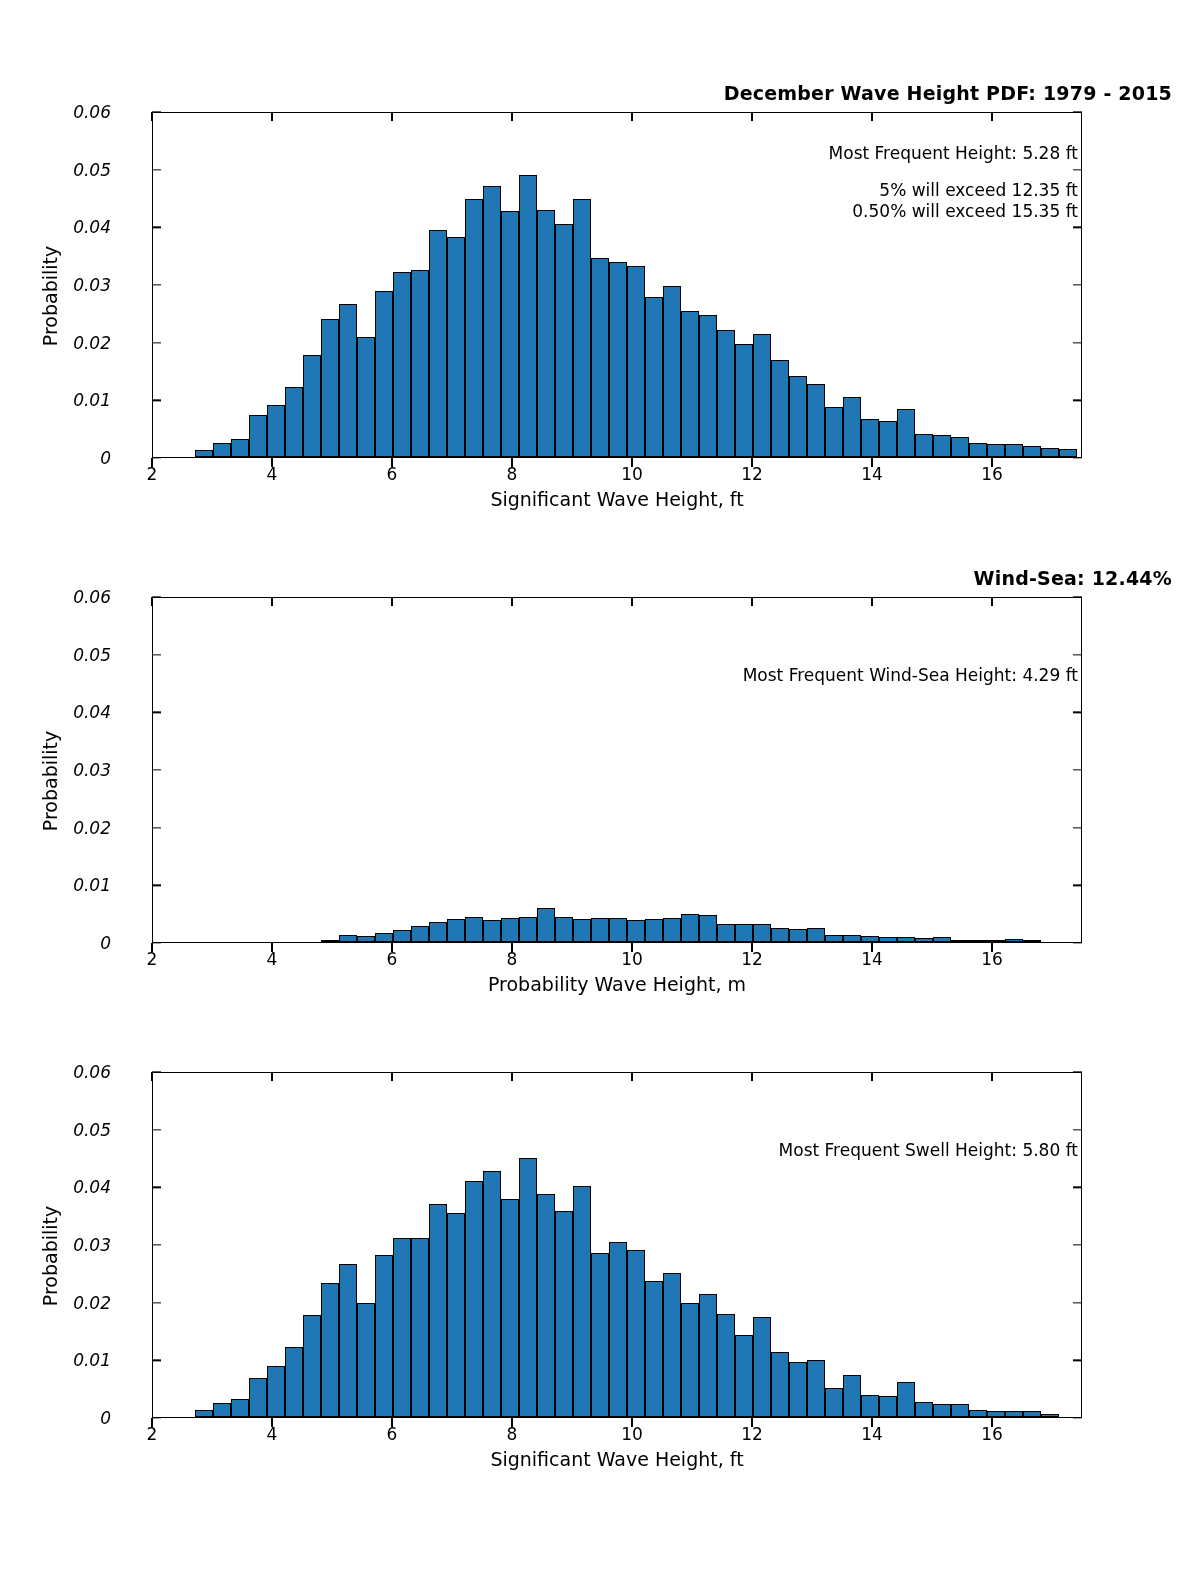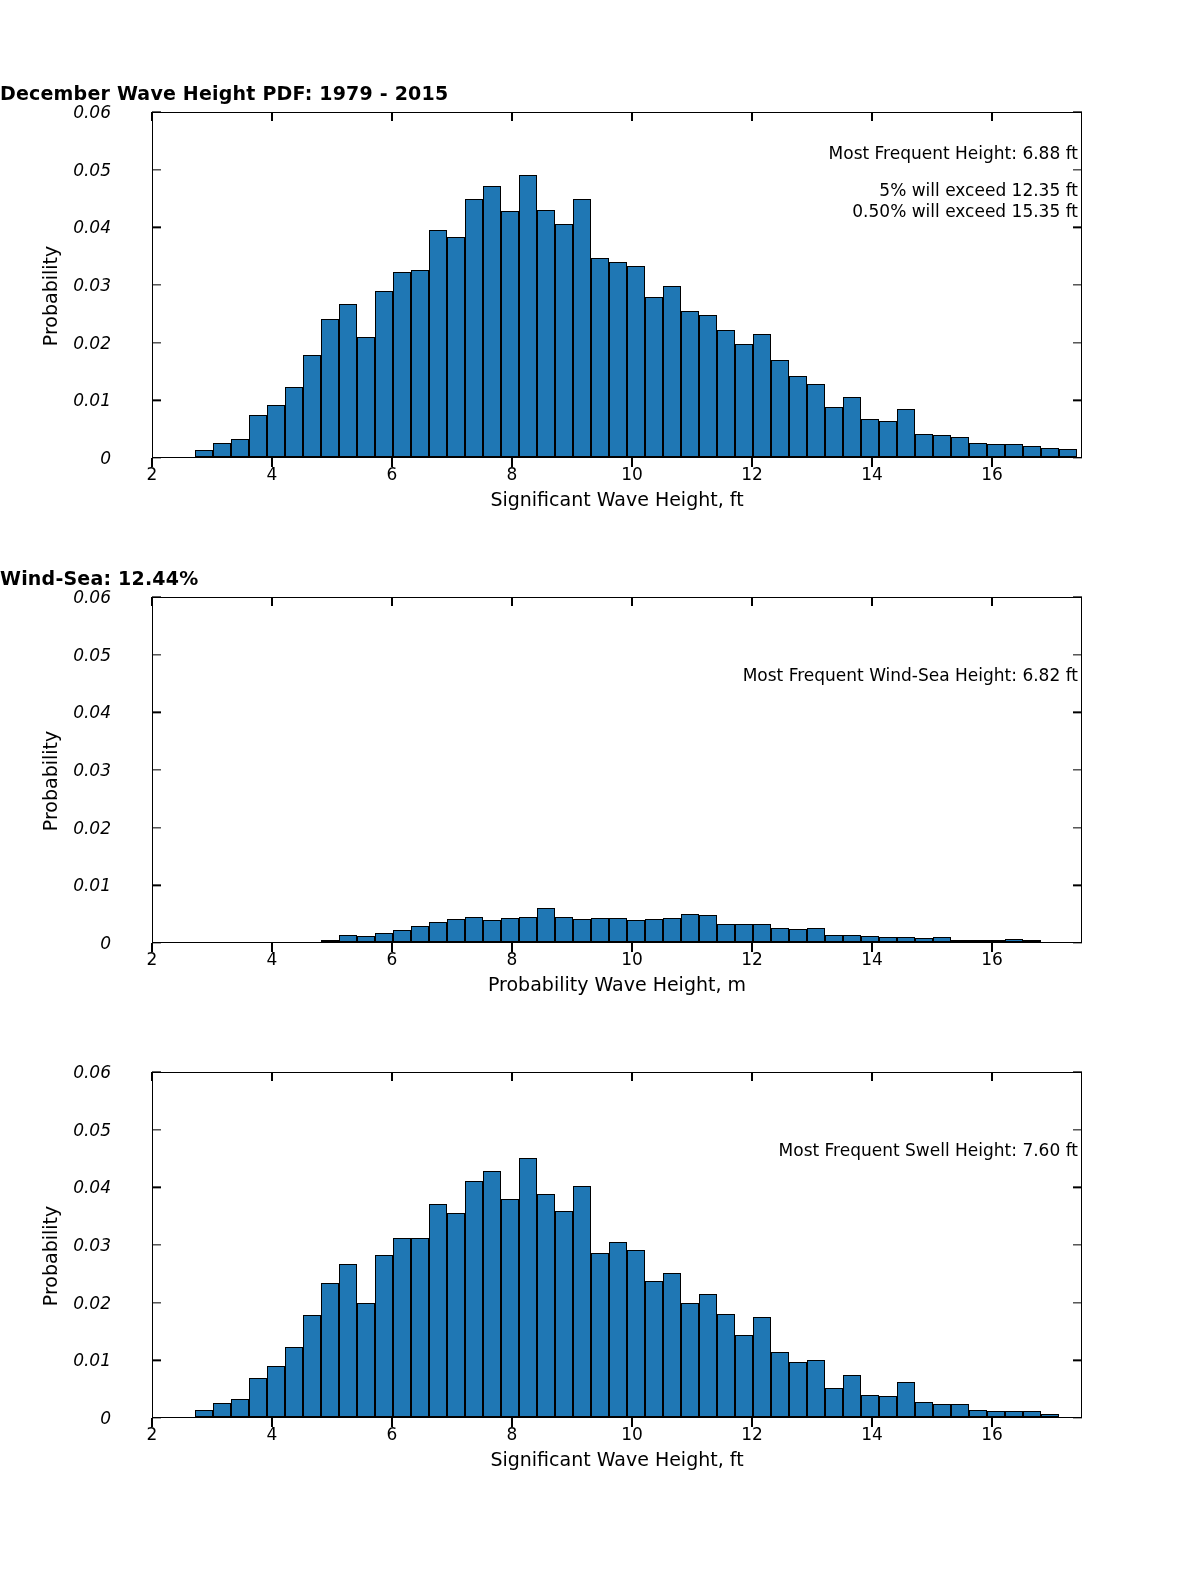--- a/index.html
+++ b/index.html
@@ -26,21 +26,21 @@
   }
   .panel-1 { top: 60px;  height: 460px; }
   .panel-2 { top: 545px; height: 460px; }
   .panel-3 { top: 1020px; height: 460px; }
 
   .chart-title {
     position: absolute;
     left: 0;
     top: 22px;
     width: 1172px;
-    text-align: left;
+    text-align: right;
     font-size: 19px;
     font-weight: bold;
     letter-spacing: 0.2px;
   }
   
   .plot-area {
     position: absolute;
     left: 152px;
     top: 52px;
     width: 930px;
@@ -239,21 +239,21 @@
         <div class="xtickmark" style="left: 752px;"></div>
         <div class="xtickmark top" style="left: 752px;"></div>
         <div class="xtick" style="left: 872px;">14</div>
         <div class="xtickmark" style="left: 872px;"></div>
         <div class="xtickmark top" style="left: 872px;"></div>
         <div class="xtick" style="left: 992px;">16</div>
         <div class="xtickmark" style="left: 992px;"></div>
         <div class="xtickmark top" style="left: 992px;"></div>
       </div>
     <div class="xlabel">Significant Wave Height, ft</div>
-    <div class="annotation ann-0">Most Frequent Height: 6.88 ft</div>
+    <div class="annotation ann-0">Most Frequent Height: 5.28 ft</div>
     <div class="annotation ann-1">5% will exceed 12.35 ft</div>
     <div class="annotation ann-2">0.50% will exceed 15.35 ft</div>
   </div>
 
   <div class="panel panel-2">
     <div class="chart-title">Wind-Sea: 12.44%</div>
     <div class="ylabel">Probability</div>
     <div class="plot-area">
       <div class="bars">
           <div class="bar" style="left: 168px; width: 18px; height: 2.30667px; background: rgb(31, 119, 180); border-color: rgb(0, 0, 0);"></div>
@@ -341,21 +341,21 @@
         <div class="xtickmark" style="left: 752px;"></div>
         <div class="xtickmark top" style="left: 752px;"></div>
         <div class="xtick" style="left: 872px;">14</div>
         <div class="xtickmark" style="left: 872px;"></div>
         <div class="xtickmark top" style="left: 872px;"></div>
         <div class="xtick" style="left: 992px;">16</div>
         <div class="xtickmark" style="left: 992px;"></div>
         <div class="xtickmark top" style="left: 992px;"></div>
       </div>
     <div class="xlabel">Probability Wave Height, m</div>
-    <div class="annotation ann-1">Most Frequent Wind-Sea Height: 6.82 ft</div>
+    <div class="annotation ann-1">Most Frequent Wind-Sea Height: 4.29 ft</div>
   </div>
 
   <div class="panel panel-3">
     <div class="ylabel">Probability</div>
     <div class="plot-area">
       <div class="bars">
           <div class="bar" style="left: 42px; width: 18px; height: 6.92px; background: rgb(31, 119, 180); border-color: rgb(0, 0, 0);"></div>
           <div class="bar" style="left: 60px; width: 18px; height: 14.4167px; background: rgb(31, 119, 180); border-color: rgb(0, 0, 0);"></div>
           <div class="bar" style="left: 78px; width: 18px; height: 18.4533px; background: rgb(31, 119, 180); border-color: rgb(0, 0, 0);"></div>
           <div class="bar" style="left: 96px; width: 18px; height: 38.6367px; background: rgb(31, 119, 180); border-color: rgb(0, 0, 0);"></div>
@@ -448,16 +448,16 @@
         <div class="xtickmark" style="left: 752px;"></div>
         <div class="xtickmark top" style="left: 752px;"></div>
         <div class="xtick" style="left: 872px;">14</div>
         <div class="xtickmark" style="left: 872px;"></div>
         <div class="xtickmark top" style="left: 872px;"></div>
         <div class="xtick" style="left: 992px;">16</div>
         <div class="xtickmark" style="left: 992px;"></div>
         <div class="xtickmark top" style="left: 992px;"></div>
       </div>
     <div class="xlabel">Significant Wave Height, ft</div>
-    <div class="annotation ann-1">Most Frequent Swell Height: 7.60 ft</div>
+    <div class="annotation ann-1">Most Frequent Swell Height: 5.80 ft</div>
   </div>
 
 </div>
 
 </body></html>

